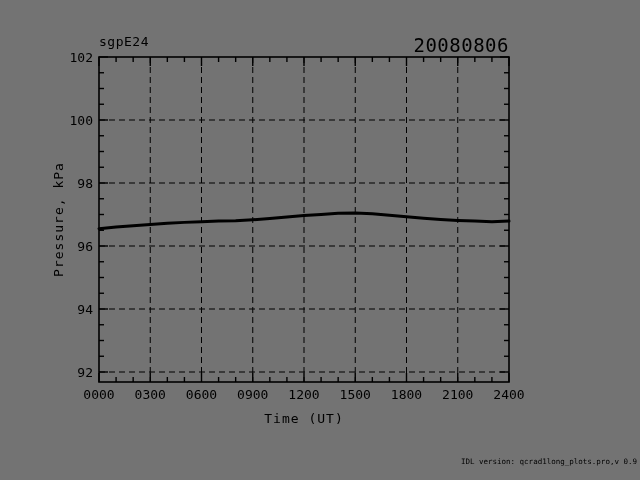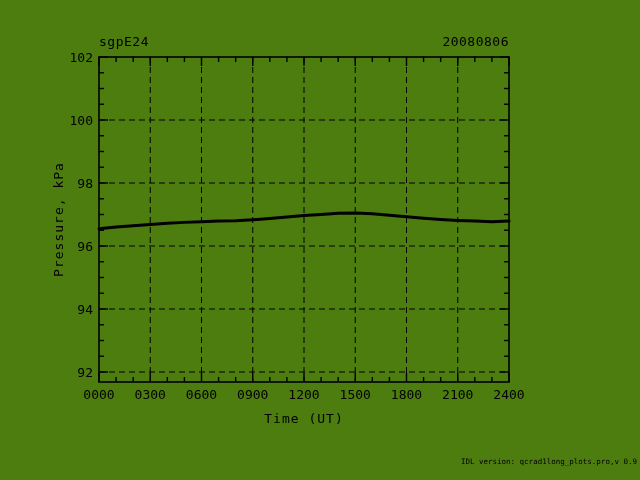--- a/index.html
+++ b/index.html
@@ -1,24 +1,24 @@
 <!DOCTYPE html>
 <html><head>
 <meta charset="utf-8">
 <style>
   html,body{margin:0;padding:0;}
   .canvas{
-    position:relative; width:640px; height:480px; background:#4d7c0f;
+    position:relative; width:640px; height:480px; background:#737373;
     font-family:"DejaVu Sans Mono","Liberation Mono",monospace; color:#000;
     overflow:hidden;
   }
   .abs{position:absolute; white-space:pre;}
   .hdr-site{left:99px; top:34px; font-size:13px; letter-spacing:0.5px;}
   .hdr-title{left:99px; top:33px; width:410px; text-align:center; font-size:14px; letter-spacing:1.5px; word-spacing:6px;}
-  .hdr-date{left:99px; top:34px; width:410px; text-align:right; font-size:13px; letter-spacing:0.5px;}
+  .hdr-date{left:99px; top:34px; width:410px; text-align:right; font-size:19px; letter-spacing:0.5px;}
   .ylab{
     left:-52px; top:212px; width:220px; text-align:center;
     transform:rotate(-90deg); transform-origin:center center;
     font-size:13px; letter-spacing:1px;
   }
   .xlab{left:99px; top:403px; width:410px; text-align:center; font-size:13px; letter-spacing:1px;margin-top:8px;}
   .chart-svg{position:absolute; left:0; top:0;}
   .chart-svg text{font-family:"DejaVu Sans Mono","Liberation Mono",monospace; font-size:13px; fill:#000;}
   .foot-left{left:4px; top:447px; font-size:7.5px; line-height:15px;}
   .foot-right{right:3px; top:443px; font-size:7.5px; line-height:7.6px; text-align:right;}

